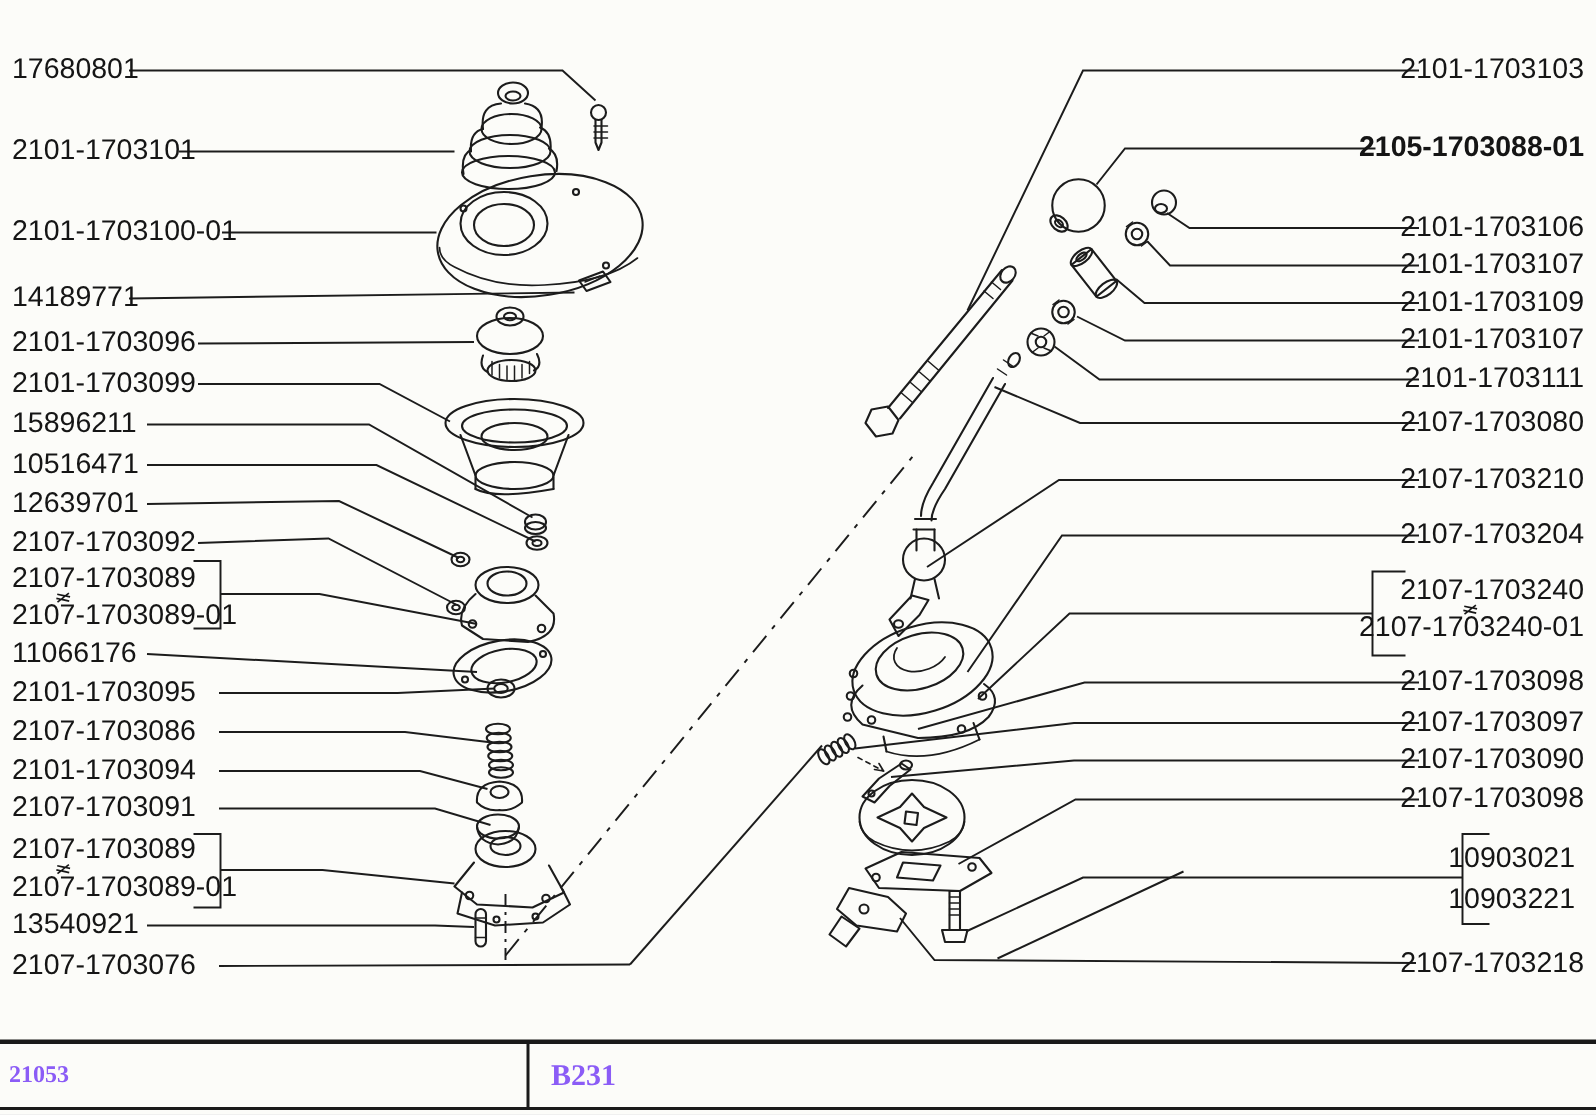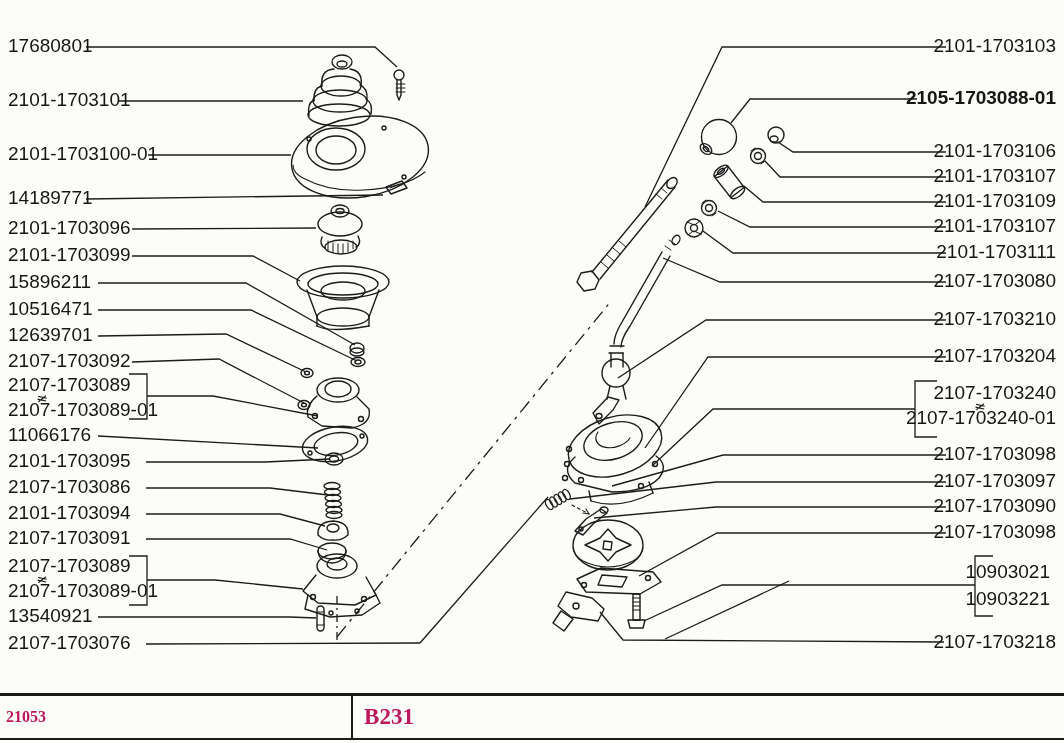--- a/index.html
+++ b/index.html
@@ -6,24 +6,24 @@
   #page{position:relative;width:1064px;height:743px;background:#fcfcf9;overflow:hidden;
         font-family:"Liberation Sans",sans-serif;color:#111;}
   #art{position:absolute;left:0;top:0;}
   svg text.plbl{font-family:"Liberation Sans",sans-serif;font-size:19px;fill:#151515;}
   svg text.plbl.b{font-weight:bold;}
   svg text.neq{font-family:"DejaVu Sans",sans-serif;font-size:14px;fill:#151515;}
   #footer{position:absolute;left:0;top:693px;width:1064px;height:47px;
           border-top:3px solid #1a1a1a;border-bottom:2px solid #1a1a1a;
           display:flex;box-sizing:border-box;background:#fcfcf9;}
   .fcell{display:flex;align-items:center;font-family:"Liberation Serif",serif;
-         font-weight:bold;color:#be185d;box-sizing:border-box;}
+         font-weight:bold;color:#8b5cf6;box-sizing:border-box;}
   #fc-left{width:353px;padding-left:6px;font-size:16px;border-right:2px solid #1a1a1a;}
   #fc-center{flex:1;justify-content:center;font-size:19px;border-right:2px solid #1a1a1a;}
-  #fc-right{width:72px;justify-content:center;font-size:23px;}
+  #fc-right{width:72px;justify-content:center;font-size:20px;}
 </style>
 </head>
 <body>
 
 <div id="page">
 
   <svg id="art" width="1064" height="693" viewBox="0 0 1064 693">
 
     <g stroke="#1c1c1c" stroke-width="1.4" fill="none" stroke-linejoin="round" stroke-linecap="round">
 

